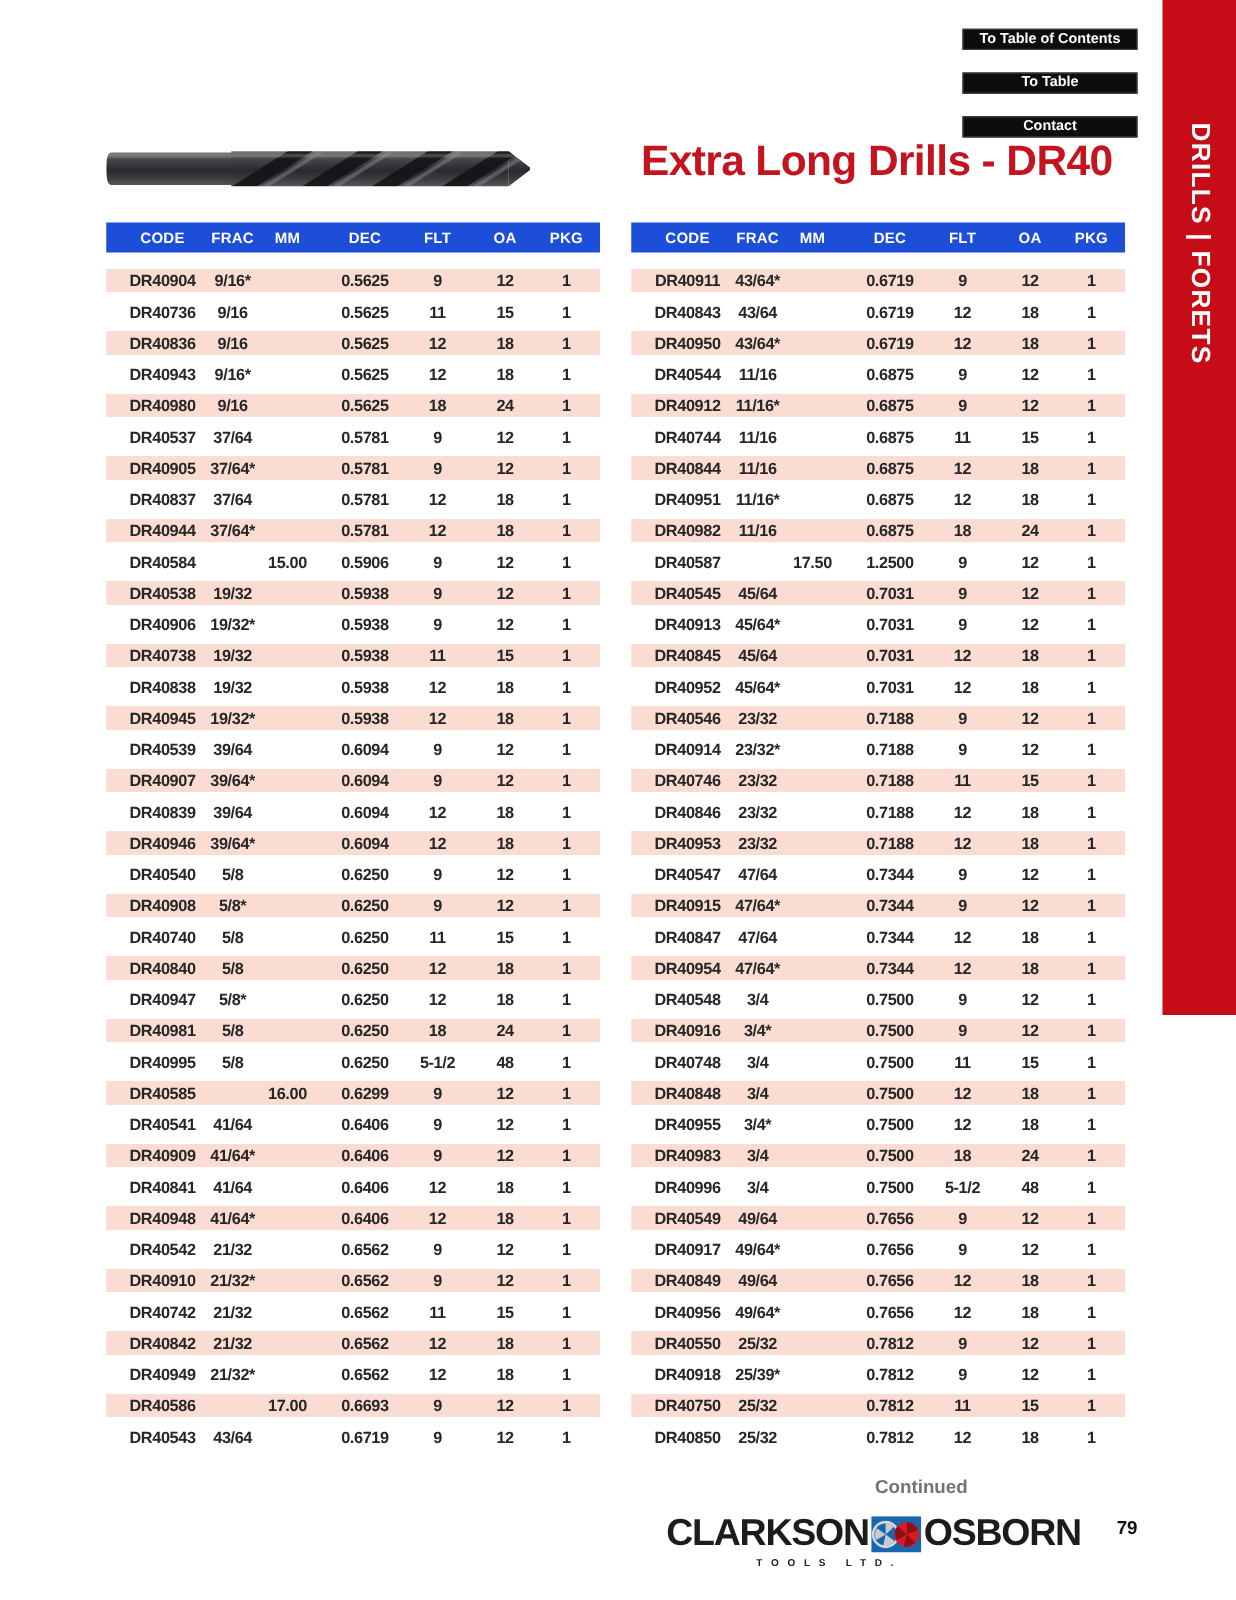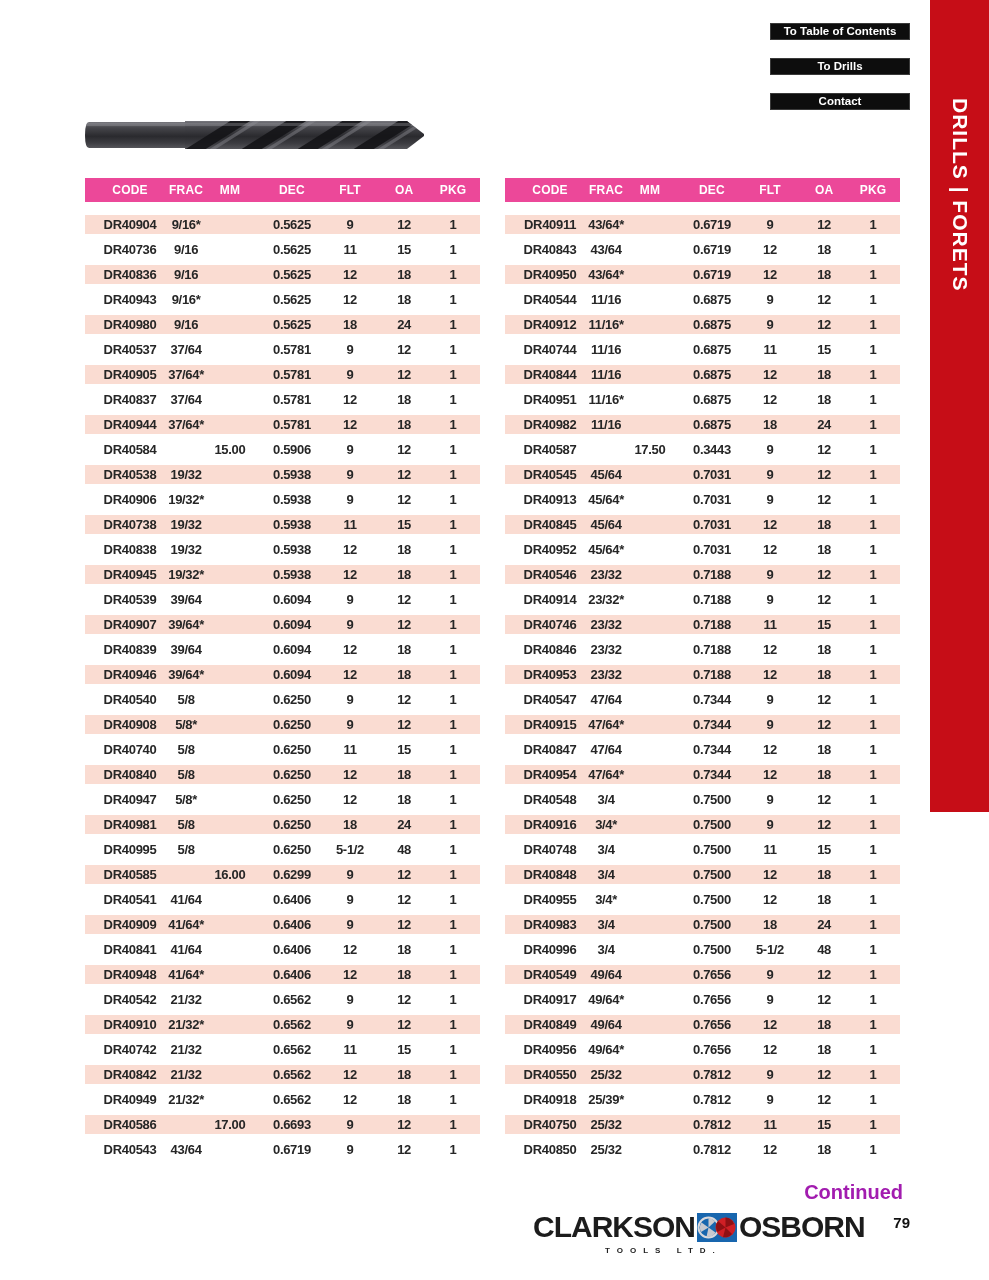--- a/index.html
+++ b/index.html
@@ -26,58 +26,58 @@
   
   .title{
     position:absolute;left:400px;top:110px;width:490px;text-align:right;
     color:#c41420;font-size:34px;font-weight:bold;letter-spacing:-0.5px;white-space:nowrap;
   }
   
   .dtable{position:absolute;top:178px;width:395px;}
   .dtable.left{left:85px;}
   .dtable.right{left:505px;}
   .thead{
-    background:#ec4899;height:24px;display:grid;align-items:center;
+    background:#1d4ed8;height:24px;display:grid;align-items:center;
     grid-template-columns:22.8% 5.6% 16.6% 14.8% 14.6% 12.8% 12%;
     margin-bottom:10px;
   }
   .hcell{color:#fff;font-size:12px;font-weight:bold;justify-self:center;white-space:nowrap;letter-spacing:0.2px;}
   .tbody{display:block;}
   .trow{
     display:grid;height:25px;align-items:center;
     grid-template-columns:22.8% 5.6% 16.6% 14.8% 14.6% 12.8% 12%;
   }
   .trow.pink{background:linear-gradient(#fff 0 3px, #fadcd2 3px calc(100% - 3px), #fff calc(100% - 3px) 100%);}
   .tcell{
     justify-self:center;white-space:nowrap;color:#262626;
     font-size:13px;font-weight:bold;letter-spacing:-0.3px;
   }
   
   .continued{
-    position:absolute;left:700px;top:1181px;width:203px;text-align:right;
-    font-size:20px;font-weight:bold;color:#a21caf;
+    position:absolute;left:700px;top:1181px;width:203px;
+    font-size:15px;font-weight:bold;color:#737373;
   }
   .logo{position:absolute;left:533px;top:1212px;display:flex;align-items:center;}
   .logo-word{font-size:30px;font-weight:bold;color:#1c1c1c;letter-spacing:-1px;line-height:30px;}
   .logo-icon{margin:0 2px;display:block;}
   .logo-sub{
     position:absolute;left:605px;top:1246px;width:170px;text-align:left;
     font-size:8px;font-weight:bold;color:#222;letter-spacing:7px;white-space:nowrap;
   }
   .page-num{position:absolute;left:860px;top:1214px;width:50px;text-align:right;
     font-size:15px;font-weight:bold;color:#111;}
 </style>
 </head>
 <body>
 
 <div class="page">
 
   <div class="nav">
     <div class="nav-btn">To Table of Contents</div>
-    <div class="nav-btn">To Drills</div>
+    <div class="nav-btn">To Table</div>
     <div class="nav-btn">Contact</div>
   </div>
 
   <div class="side-tab">
     <div class="side-tab-label">DRILLS | FORETS</div>
   </div>
 
   <div class="drill-img">
     <svg width="340" height="46" viewBox="0 0 340 46">
       <defs>
@@ -106,20 +106,21 @@
         <path d="M264 40 L318 6 L338 6 L284 40 Z" fill="#141417" opacity="0.9"></path>
         <path d="M120 40 L174 6 L180 6 L126 40 Z" fill="#8c8c92" opacity="0.45"></path>
         <path d="M176 40 L230 6 L236 6 L182 40 Z" fill="#8c8c92" opacity="0.45"></path>
         <path d="M232 40 L286 6 L292 6 L238 40 Z" fill="#8c8c92" opacity="0.45"></path>
         <path d="M288 40 L342 6 L348 6 L294 40 Z" fill="#8c8c92" opacity="0.45"></path>
         <rect x="0" y="11" width="340" height="3" fill="#9a9aa0" opacity="0.35"></rect>
       </g>
     </svg>
   </div>
 
+  <div class="title">Extra Long Drills - DR40</div>
 
   <div class="dtable left">
     <div class="thead">
         <span class="hcell">CODE</span>
         <span class="hcell">FRAC</span>
         <span class="hcell">MM</span>
         <span class="hcell">DEC</span>
         <span class="hcell">FLT</span>
         <span class="hcell">OA</span>
         <span class="hcell">PKG</span>
@@ -559,21 +560,21 @@
           <span class="tcell"></span>
           <span class="tcell">0.6875</span>
           <span class="tcell">18</span>
           <span class="tcell">24</span>
           <span class="tcell">1</span>
         </div>
         <div class="trow">
           <span class="tcell">DR40587</span>
           <span class="tcell"></span>
           <span class="tcell">17.50</span>
-          <span class="tcell">0.3443</span>
+          <span class="tcell">1.2500</span>
           <span class="tcell">9</span>
           <span class="tcell">12</span>
           <span class="tcell">1</span>
         </div>
         <div class="trow pink">
           <span class="tcell">DR40545</span>
           <span class="tcell">45/64</span>
           <span class="tcell"></span>
           <span class="tcell">0.7031</span>
           <span class="tcell">9</span>

